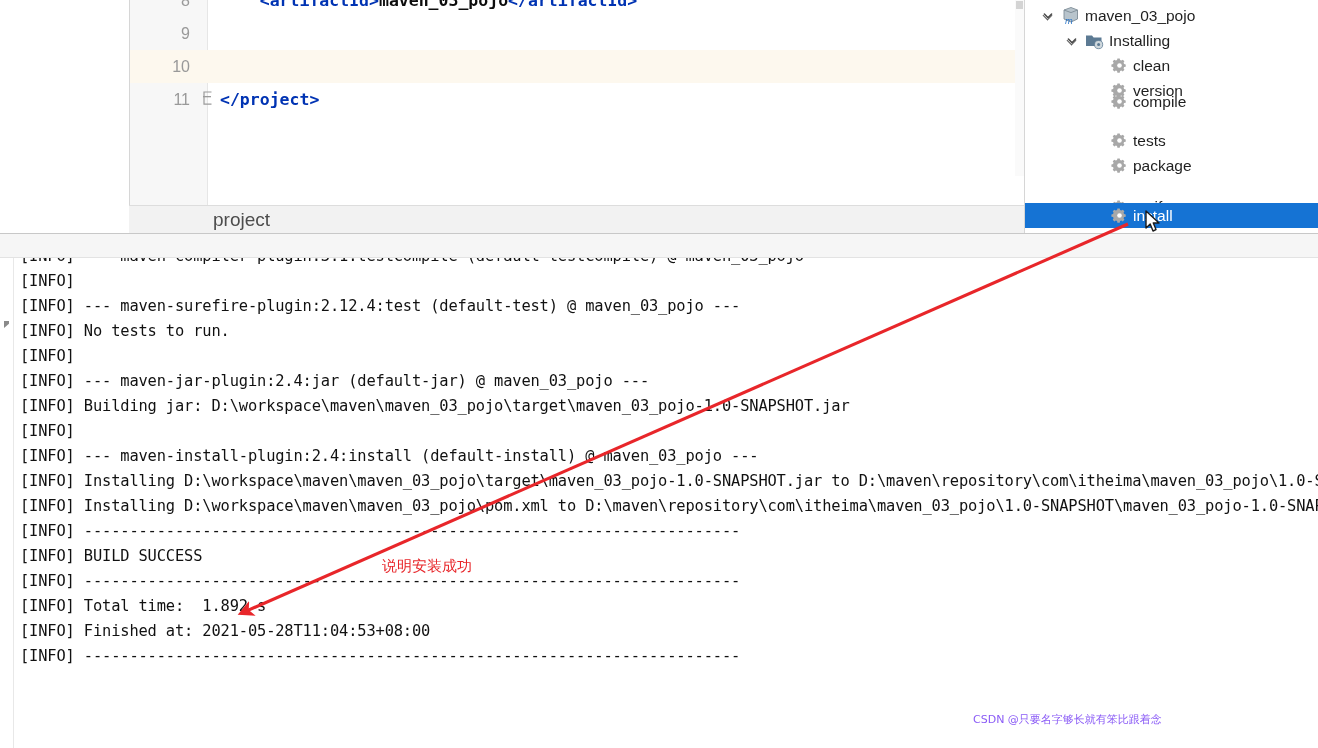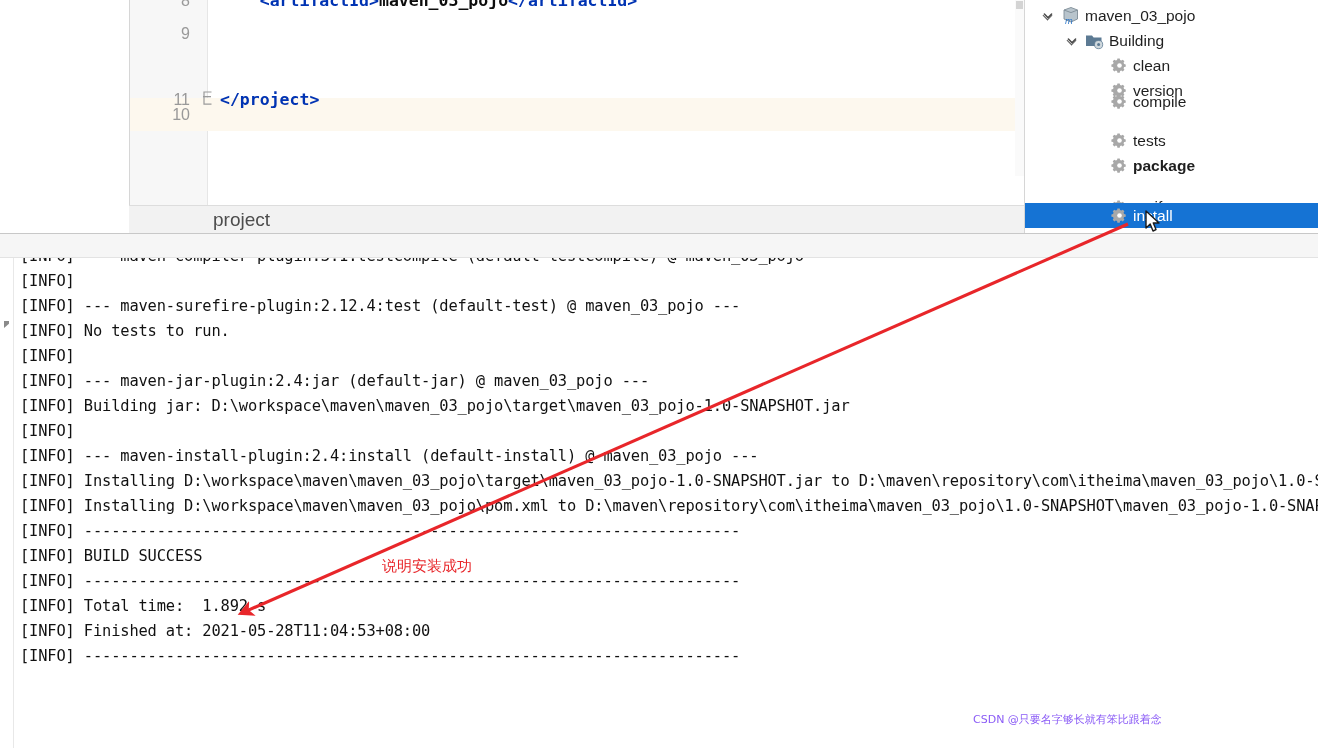--- a/index.html
+++ b/index.html
@@ -56,21 +56,21 @@
   .code-line {
     position: absolute;
     left: 0;
     width: 894px;
     height: 33px;
     line-height: 33px;
     font-family: "DejaVu Sans Mono", monospace;
     font-size: 16.5px;
     white-space: pre;
   }
-  .code-line.highlight { background: #fdf8ee; margin-top: 48px; }
+  .code-line.highlight { background: #fdf8ee; }
   .ln {
     position: absolute;
     left: 0;
     width: 60px;
     text-align: right;
     color: #999999;
     font-family: "Liberation Sans", sans-serif;
     font-size: 16px;
   }
   .code-text {
@@ -312,21 +312,21 @@
             </svg>
           </span>
           <span style="width: 6px; flex: 0 0 6px;"></span>
           <span style="display: inline-flex; align-items: center;">
             <svg class="tic" width="19" height="18" viewBox="0 0 19 18">
               <path d="M1 3.5 L7 3.5 L8.6 5.4 L16.5 5.4 L16.5 14 L1 14 Z" fill="#5c7a93"></path>
               <circle cx="13.6" cy="12.6" r="4.1" fill="#cfd8dd" stroke="#5c7a93" stroke-width="0.8"></circle>
               <circle cx="13.6" cy="12.6" r="1.5" fill="#5c7a93"></circle>
             </svg>
           </span>
-          <span class="tree-label">Building</span>
+          <span class="tree-label">Installing</span>
         </div>
         <div class="tree-row" style="top: 53px;">
           <span style="width: 86px; flex: 0 0 86px;"></span>
           <span style="display: inline-flex; align-items: center;">
             <svg class="tic" width="17" height="17" viewBox="0 0 17 17">
               <path d="M7 0.8 h3 l0.45 2.1 1.6 0.68 1.85-1.1 2.1 2.1 -1.1 1.85 0.68 1.6 2.1 0.45 v3 l-2.1 0.45 -0.68 1.6 1.1 1.85 -2.1 2.1 -1.85-1.1 -1.6 0.68 -0.45 2.1 h-3 l-0.45-2.1 -1.6-0.68 -1.85 1.1 -2.1-2.1 1.1-1.85 -0.68-1.6 -2.1-0.45 v-3 l2.1-0.45 0.68-1.6 -1.1-1.85 2.1-2.1 1.85 1.1 1.6-0.68 Z" transform="scale(0.78) translate(1.2,1.0)" fill="#a8a8a8"></path>
               <circle cx="8.5" cy="8.5" r="2.3" fill="#ffffff"></circle>
             </svg>
           </span>
           <span class="tree-label">clean</span>
@@ -354,21 +354,21 @@
         <div class="tree-row" style="top: 128px;">
           <span style="width: 86px; flex: 0 0 86px;"></span>
           <span style="display: inline-flex; align-items: center;">
             <svg class="tic" width="17" height="17" viewBox="0 0 17 17">
               <path d="M7 0.8 h3 l0.45 2.1 1.6 0.68 1.85-1.1 2.1 2.1 -1.1 1.85 0.68 1.6 2.1 0.45 v3 l-2.1 0.45 -0.68 1.6 1.1 1.85 -2.1 2.1 -1.85-1.1 -1.6 0.68 -0.45 2.1 h-3 l-0.45-2.1 -1.6-0.68 -1.85 1.1 -2.1-2.1 1.1-1.85 -0.68-1.6 -2.1-0.45 v-3 l2.1-0.45 0.68-1.6 -1.1-1.85 2.1-2.1 1.85 1.1 1.6-0.68 Z" transform="scale(0.78) translate(1.2,1.0)" fill="#a8a8a8"></path>
               <circle cx="8.5" cy="8.5" r="2.3" fill="#ffffff"></circle>
             </svg>
           </span>
           <span class="tree-label">tests</span>
         </div>
-        <div class="tree-row" style="top: 153px; font-weight: bold;">
+        <div class="tree-row" style="top: 153px;">
           <span style="width: 86px; flex: 0 0 86px;"></span>
           <span style="display: inline-flex; align-items: center;">
             <svg class="tic" width="17" height="17" viewBox="0 0 17 17">
               <path d="M7 0.8 h3 l0.45 2.1 1.6 0.68 1.85-1.1 2.1 2.1 -1.1 1.85 0.68 1.6 2.1 0.45 v3 l-2.1 0.45 -0.68 1.6 1.1 1.85 -2.1 2.1 -1.85-1.1 -1.6 0.68 -0.45 2.1 h-3 l-0.45-2.1 -1.6-0.68 -1.85 1.1 -2.1-2.1 1.1-1.85 -0.68-1.6 -2.1-0.45 v-3 l2.1-0.45 0.68-1.6 -1.1-1.85 2.1-2.1 1.85 1.1 1.6-0.68 Z" transform="scale(0.78) translate(1.2,1.0)" fill="#a8a8a8"></path>
               <circle cx="8.5" cy="8.5" r="2.3" fill="#ffffff"></circle>
             </svg>
           </span>
           <span class="tree-label">package</span>
         </div>
         <div class="tree-row" style="top: 191px; align-items: flex-end;">

